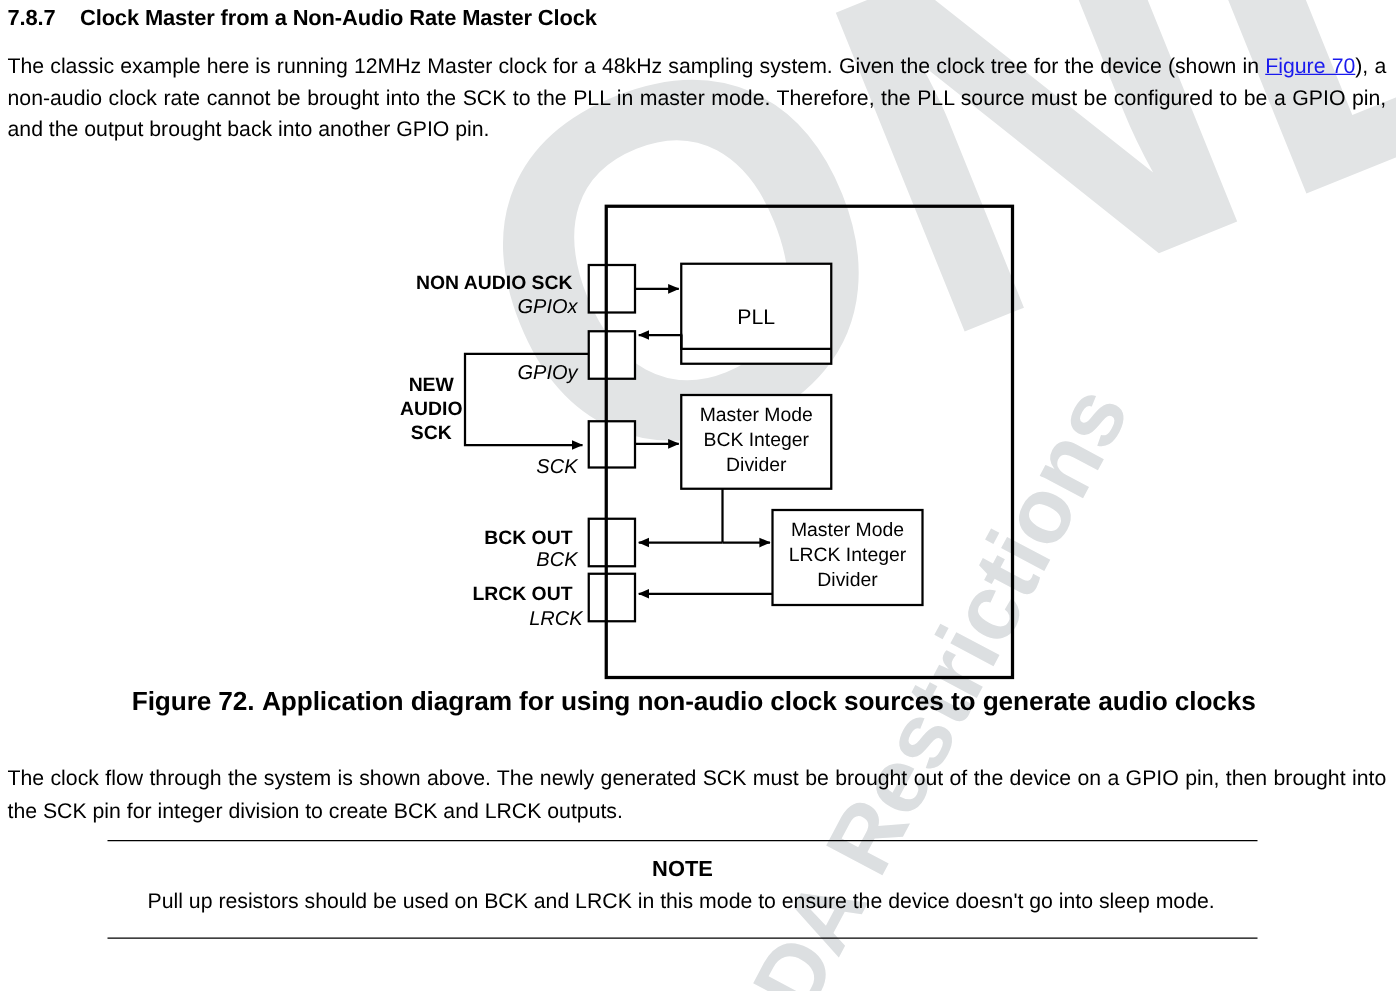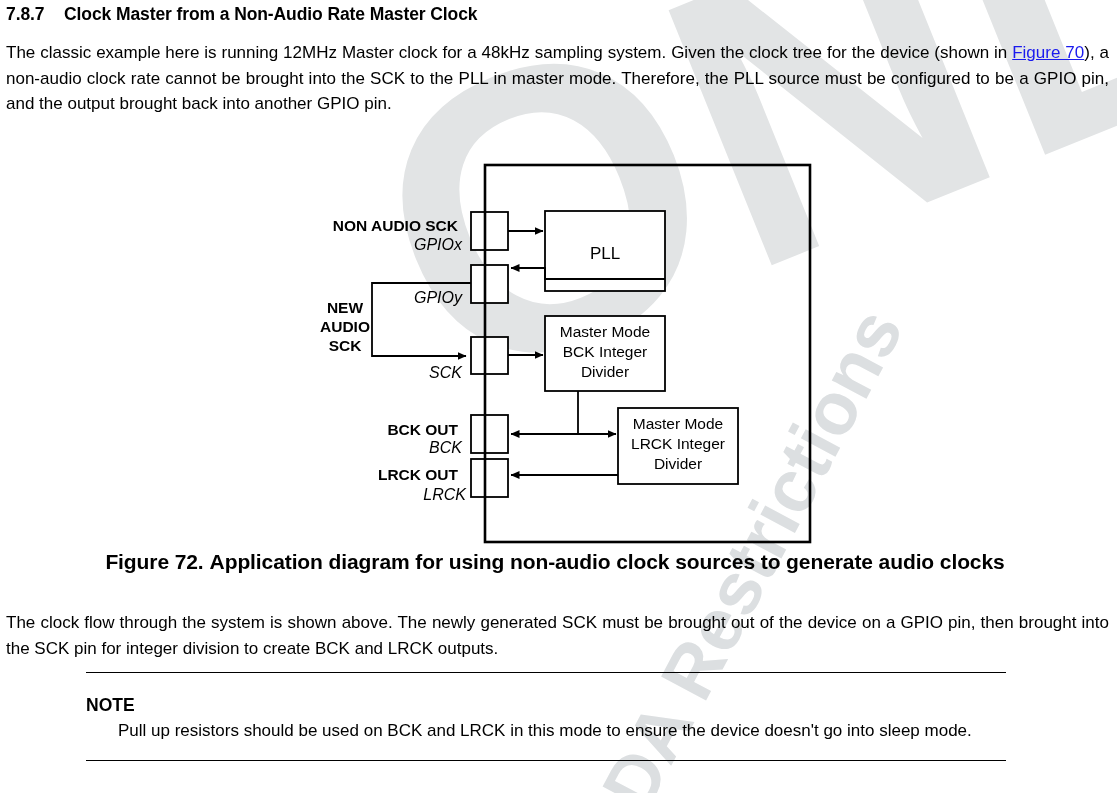--- a/index.html
+++ b/index.html
@@ -109,23 +109,24 @@
     left: 86px;
     top: 672px;
     width: 920px;
   }
   .note-rule {
     width: 100%;
     height: 0;
     border-top: 1.6px solid #000;
   }
   .note-title {
+    text-align: center;
     font-size: 17.5px;
     font-weight: bold;
-    margin-top: 22px;
+    margin-top: 12px;
   }
   .note-body {
     font-size: 17px;
     line-height: 25.5px;
     text-align: justify;
     margin: 2px 0 16px 32px;
     width: 888px;
   }
   .note-body .lastline { text-align: left; }
 

